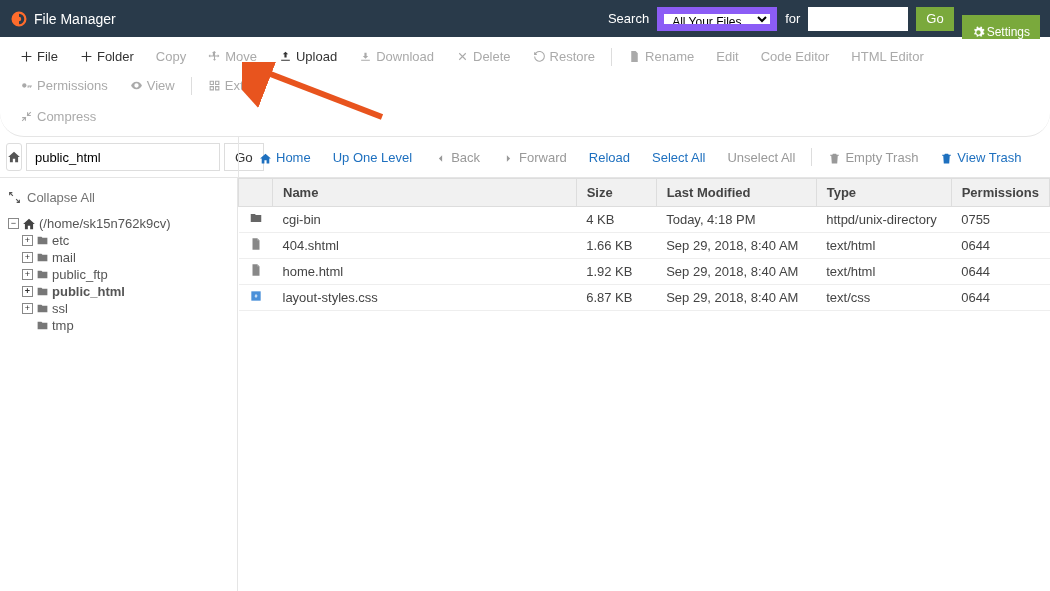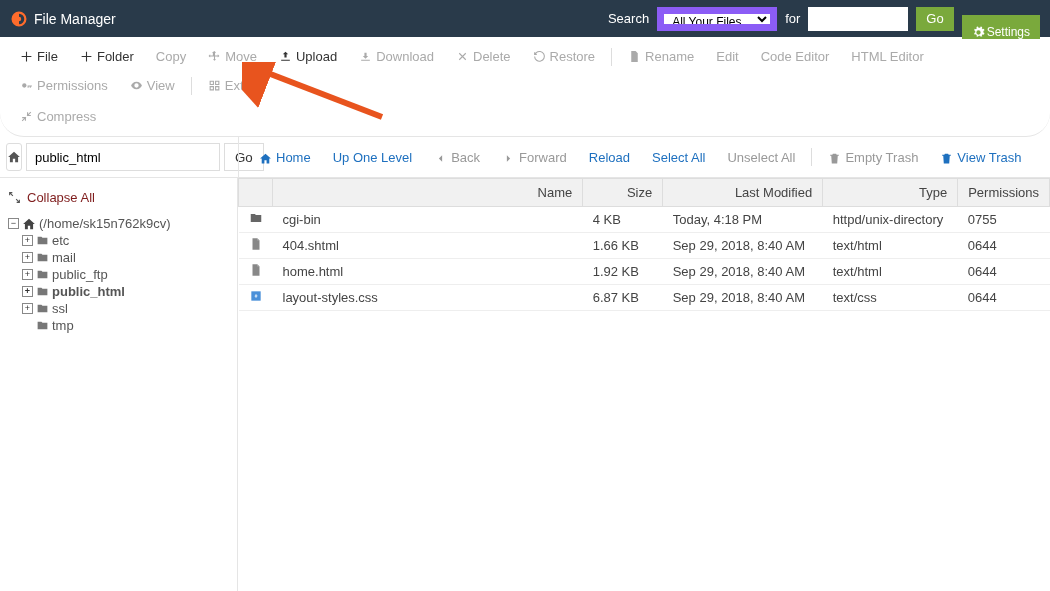--- a/index.html
+++ b/index.html
@@ -26,32 +26,32 @@
 .path-input { flex: 1; height: 28px; border: 1px solid #ddd; padding: 0 8px; font-size: 13px; }
 .path-go { height: 28px; padding: 0 10px; border: 1px solid #ddd; background: #fff; cursor: pointer; color: #333; }
 .nav-area { flex: 1; display: flex; align-items: center; padding: 6px 10px; gap: 2px; border-left: 1px solid #e5e5e5; }
 .nav-btn { padding: 6px 10px; cursor: pointer; display: inline-flex; align-items: flex-end; gap: 4px; font-size: 13px; border: none; background: none; }
 .nav-btn.blue { color: #1e70bf; }
 .nav-btn.gray { color: #999; }
 .nav-sep { width: 1px; height: 18px; background: #ddd; margin: 0 4px; }
 
 .body-area { display: flex; height: calc(100vh - 140px); min-height: 450px; }
 .sidebar { width: 238px; border-right: 1px solid #e5e5e5; padding: 8px; }
-.collapse-all { display: flex; align-items: center; gap: 6px; padding: 4px 0; cursor: pointer; color: #7f1d1d; margin-bottom: 6px; }
+.collapse-all { display: flex; align-items: center; gap: 6px; padding: 4px 0; cursor: pointer; color: #737373; margin-bottom: 6px; }
 .tree { font-size: 13px; }
 .tree-item { display: flex; align-items: center; gap: 3px; padding: 1px 0; cursor: pointer; }
 .tree-item.nested { padding-left: 14px; }
 .tree-item.bold { font-weight: bold; }
 .tree-toggle { width: 11px; height: 11px; border: 1px solid #888; display: inline-flex; align-items: center; justify-content: center; font-size: 9px; line-height: 1; color: #333; background: #fff; }
 .tree-folder { color: #666; }
 .tree-home { color: #333; }
 
 .content { flex: 1; overflow: auto; }
 .file-table { width: 100%; border-collapse: collapse; font-size: 13px; }
-.file-table th { background: #f1f1f1; border: 1px solid #ddd; text-align: right; padding: 6px 10px; font-weight: normal; color: #444; }
+.file-table th { background: #f1f1f1; border: 1px solid #ddd; text-align: left; padding: 6px 10px; font-weight: bold; color: #444; }
 .file-table td { border-bottom: 1px solid #eee; padding: 4px 10px; color: #444; }
 .file-table td.icon-cell { width: 34px; text-align: center; color: #666; }
 .col-name { }
 .col-size { width: 80px; }
 .col-mod { width: 160px; }
 .col-type { width: 135px; }
 .col-perm { width: 80px; }
 
 .arrow-annotation { position: absolute; top: 62px; left: 242px; pointer-events: none; }
 

